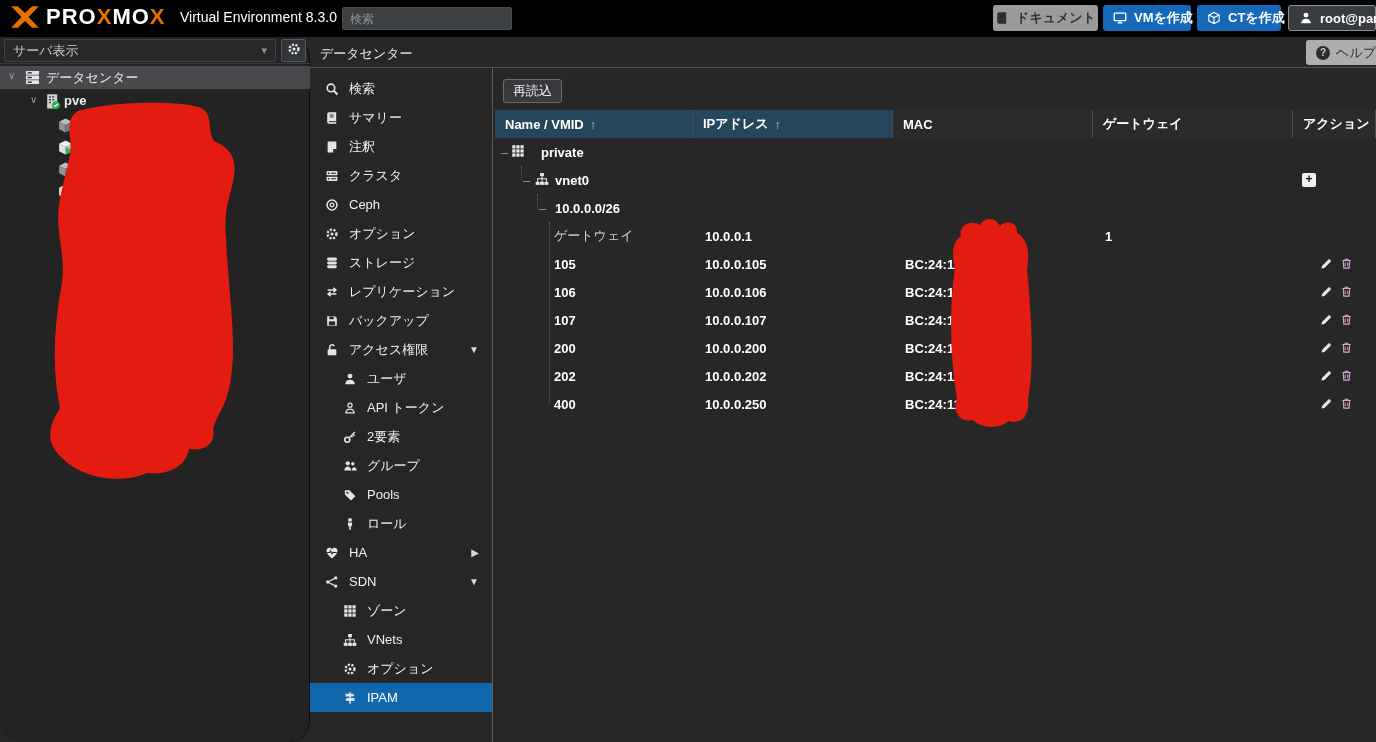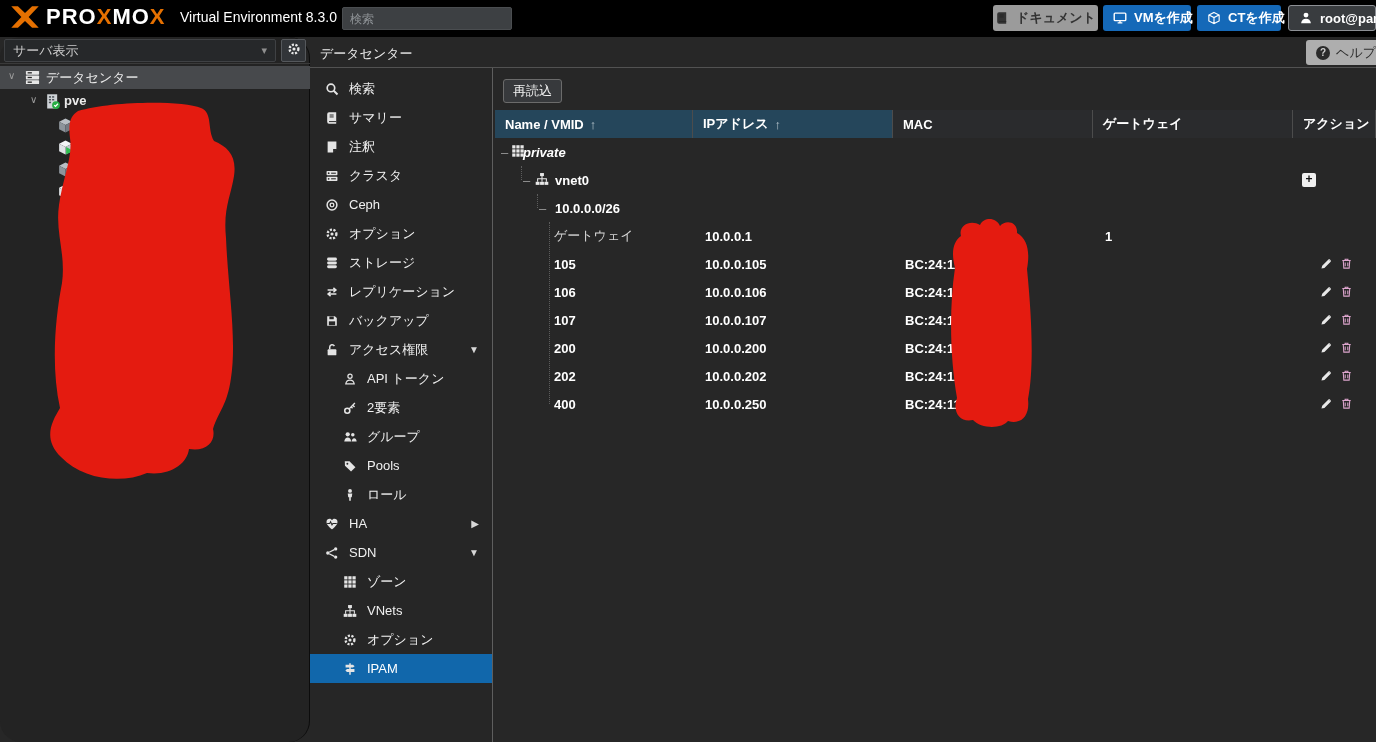--- a/index.html
+++ b/index.html
@@ -324,20 +324,29 @@
                 <rect x="3" y="7.2" width="10" height="6.8" rx="1" fill="currentColor"></rect>
                 <path d="M5.4 7.2V4.7a2.8 2.8 0 0 1 5.3-1.1" fill="none" stroke="currentColor" stroke-width="1.7"></path>
               </svg>
             </span>
             <span>アクセス権限</span>
             <span class="caret">▼</span>
           </div>
           <div class="menu-item lvl1">
             <span class="micon">
               <svg width="14" height="14" viewBox="0 0 16 16">
+                <circle cx="8" cy="4.7" r="2.8" fill="currentColor"></circle>
+                <path d="M2.4 14c.5-3.7 2.6-5.1 5.6-5.1s5.1 1.4 5.6 5.1z" fill="currentColor"></path>
+              </svg>
+            </span>
+            <span>ユーザ</span>
+          </div>
+          <div class="menu-item lvl1">
+            <span class="micon">
+              <svg width="14" height="14" viewBox="0 0 16 16">
                 <circle cx="8" cy="4.9" r="2.4" fill="none" stroke="currentColor" stroke-width="1.4"></circle>
                 <path d="M3.2 13.6c.5-3.2 2.3-4.4 4.8-4.4s4.3 1.2 4.8 4.4z" fill="none" stroke="currentColor" stroke-width="1.4"></path>
               </svg>
             </span>
             <span>API トークン</span>
           </div>
           <div class="menu-item lvl1">
             <span class="micon">
               <svg width="14" height="14" viewBox="0 0 16 16">
                 <circle cx="4.9" cy="11.1" r="2.9" fill="none" stroke="currentColor" stroke-width="1.8"></circle>
@@ -479,21 +488,21 @@
                   <rect x="6.1" y="1.4" width="3.7" height="3.7"></rect>
                   <rect x="10.8" y="1.4" width="3.7" height="3.7"></rect>
                   <rect x="1.4" y="6.1" width="3.7" height="3.7"></rect>
                   <rect x="6.1" y="6.1" width="3.7" height="3.7"></rect>
                   <rect x="10.8" y="6.1" width="3.7" height="3.7"></rect>
                   <rect x="1.4" y="10.8" width="3.7" height="3.7"></rect>
                   <rect x="6.1" y="10.8" width="3.7" height="3.7"></rect>
                   <rect x="10.8" y="10.8" width="3.7" height="3.7"></rect>
                 </g>
               </svg></span>
-            <span class="cell" style="left: 28px; font-style: italic;">private</span>
+            <span class="cell" style="left: 46px;">private</span>
           </div>
           <div class="grow" style="top: 28px;">
             <span class="exp" style="left: 28px;">–</span>
             <span class="ricon" style="left: 40px;"><svg width="14" height="14" viewBox="0 0 16 16">
                 <rect x="5.8" y="1.2" width="4.4" height="3.5" fill="currentColor"></rect>
                 <rect x="0.8" y="11.2" width="4.4" height="3.5" fill="currentColor"></rect>
                 <rect x="5.8" y="11.2" width="4.4" height="3.5" fill="currentColor"></rect>
                 <rect x="10.8" y="11.2" width="4.4" height="3.5" fill="currentColor"></rect>
                 <path stroke="currentColor" stroke-width="1.2" fill="none" d="M8 4.7v3.1M3 11.2V7.8h10v3.4M8 7.8v3.4"></path>
               </svg></span>

